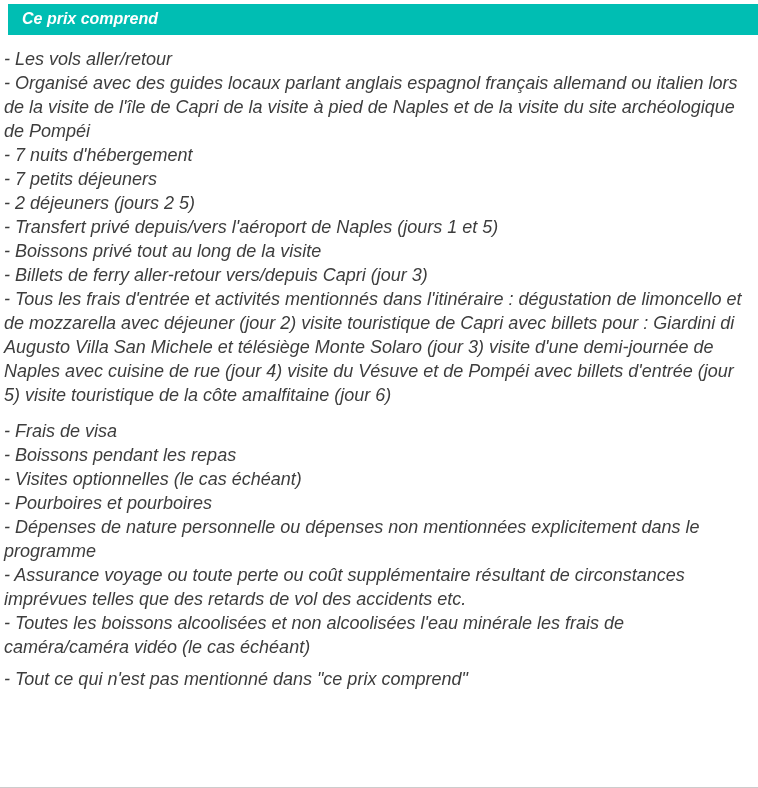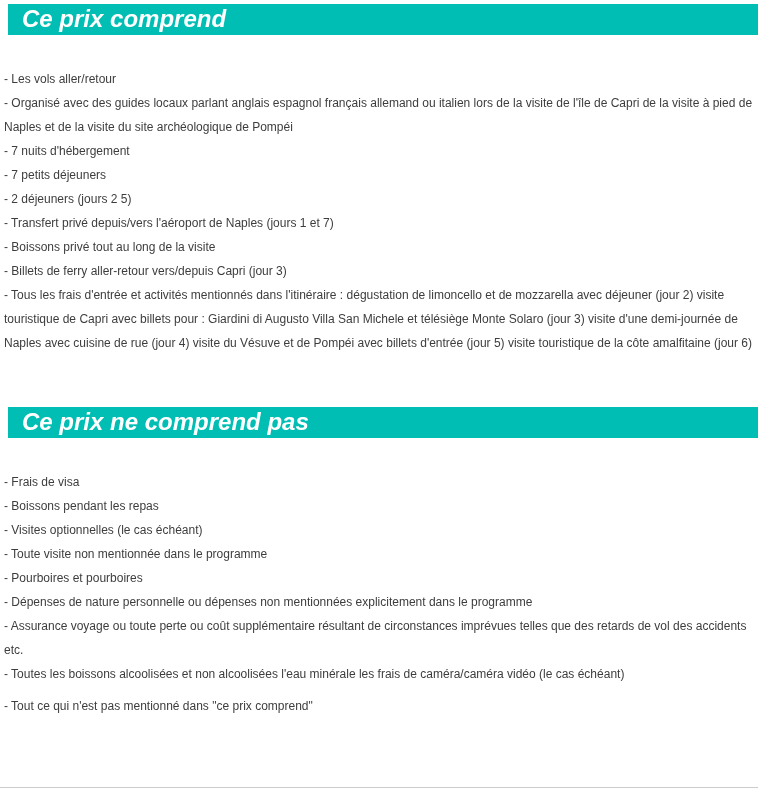--- a/index.html
+++ b/index.html
@@ -18,31 +18,32 @@
     background: #ffffff;
     padding-top: 4px;
     overflow: hidden;
   }
   .section-bar {
     margin-left: 8px;
     background: var(--accent);
     color: #ffffff;
     font-style: italic;
     font-weight: 700;
-    font-size: 24px;
+    font-size: 16px;
     line-height: 20px;
     padding: 5px 10px 6px 14px;
   }
   .section + .section .section-bar {
     margin-top: 52px;
   }
   .items {
-    padding: 32px 4px 0 4px;
+    padding: 12px 4px 0 4px;
     color: var(--text);
-    font-size: 12px;
+    font-style: italic;
+    font-size: 18px;
     line-height: 24px;
   }
   .items p {
     margin: 0;
   }
   .items p.spaced {
     margin-top: 8px;
   }
   .bottom-rule {
     position: absolute;
@@ -58,34 +59,32 @@
 <div class="page">
 
   <section class="section">
     <h2 class="section-bar">Ce prix comprend</h2>
     <div class="items">
       <p>- Les vols aller/retour</p>
       <p>- Organisé avec des guides locaux parlant anglais espagnol français allemand ou italien lors de la visite de l'île de Capri de la visite à pied de Naples et de la visite du site archéologique de Pompéi</p>
       <p>- 7 nuits d'hébergement</p>
       <p>- 7 petits déjeuners</p>
       <p>- 2 déjeuners (jours 2 5)</p>
-      <p>- Transfert privé depuis/vers l'aéroport de Naples (jours 1 et 7)</p>
+      <p>- Transfert privé depuis/vers l'aéroport de Naples (jours 1 et 5)</p>
       <p>- Boissons privé tout au long de la visite</p>
       <p>- Billets de ferry aller-retour vers/depuis Capri (jour 3)</p>
       <p>- Tous les frais d'entrée et activités mentionnés dans l'itinéraire : dégustation de limoncello et de mozzarella avec déjeuner (jour 2) visite touristique de Capri avec billets pour : Giardini di Augusto Villa San Michele et télésiège Monte Solaro (jour 3) visite d'une demi-journée de Naples avec cuisine de rue (jour 4) visite du Vésuve et de Pompéi avec billets d'entrée (jour 5) visite touristique de la côte amalfitaine (jour 6)</p>
     </div>
   </section>
 
   <section class="section">
-    <h2 class="section-bar">Ce prix ne comprend pas</h2>
     <div class="items">
       <p>- Frais de visa</p>
       <p>- Boissons pendant les repas</p>
       <p>- Visites optionnelles (le cas échéant)</p>
-      <p>- Toute visite non mentionnée dans le programme</p>
       <p>- Pourboires et pourboires</p>
       <p>- Dépenses de nature personnelle ou dépenses non mentionnées explicitement dans le programme</p>
       <p>- Assurance voyage ou toute perte ou coût supplémentaire résultant de circonstances imprévues telles que des retards de vol des accidents etc.</p>
       <p>- Toutes les boissons alcoolisées et non alcoolisées l'eau minérale les frais de caméra/caméra vidéo (le cas échéant)</p>
       <p class="spaced">- Tout ce qui n'est pas mentionné dans "ce prix comprend"</p>
     </div>
   </section>
 
   <div class="bottom-rule"></div>
 

